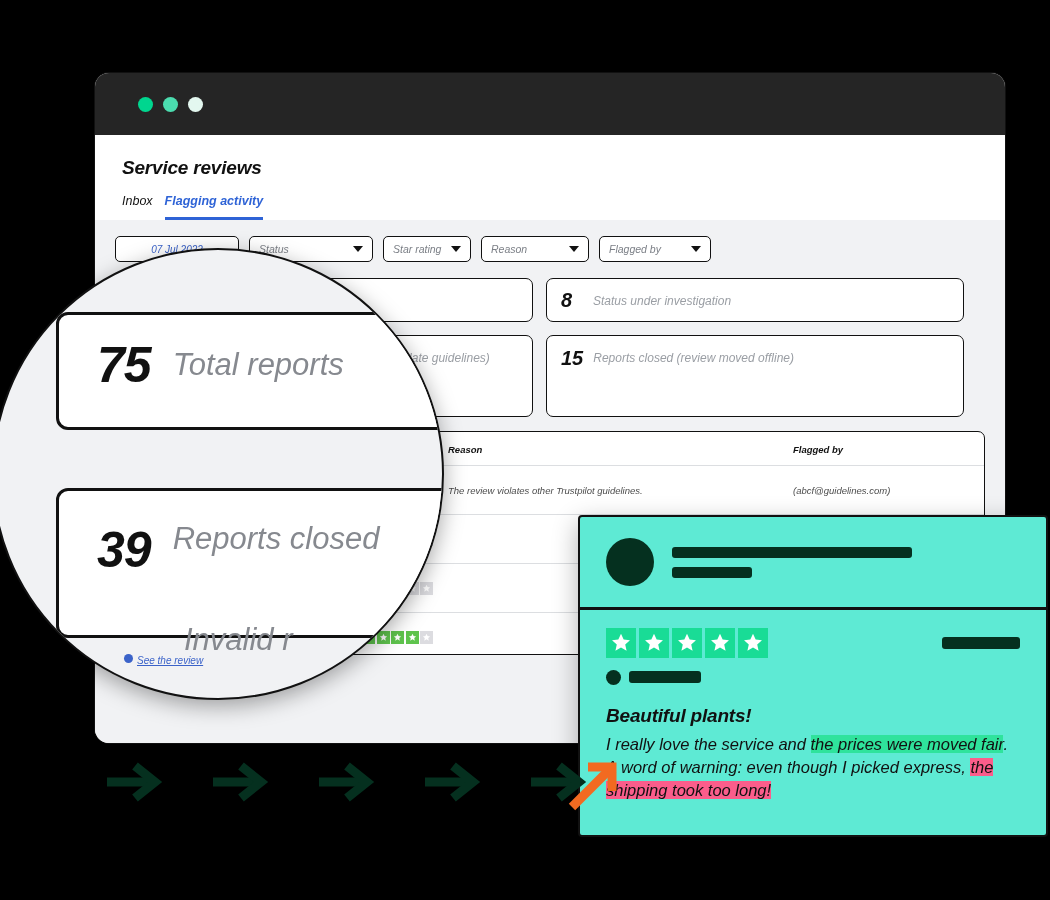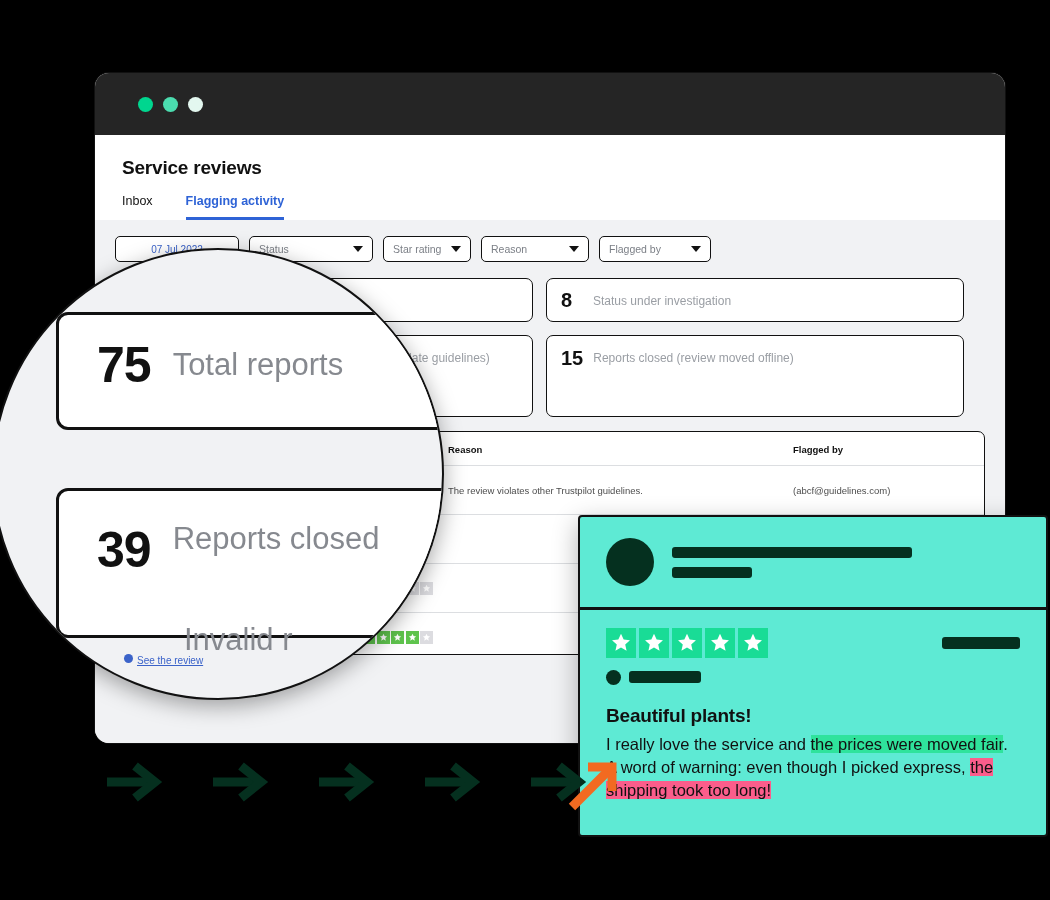--- a/index.html
+++ b/index.html
@@ -1,37 +1,37 @@
 <!DOCTYPE html>
 <html><head>
 <meta charset="utf-8">
 <style>
   html,body{margin:0;padding:0;}
   body{
     width:1050px;height:900px;background:#000;overflow:hidden;
     font-family:"Liberation Sans","DejaVu Sans",sans-serif;
     -webkit-font-smoothing:antialiased;
   }
-  .stage{position:relative;width:1050px;height:698px;}
+  .stage{position:relative;width:1050px;height:698px;font-style:italic;}
 
   
   .browser{
     position:absolute;left:95px;top:73px;width:910px;height:670px;
     background:#fff;border-radius:14px;overflow:hidden;
     box-shadow:0 0 0 1px #111;
   }
   .titlebar{height:62px;background:#252525;display:flex;align-items:center;padding-left:43px;}
   .dot{width:15px;height:15px;border-radius:50%;margin-right:10px;}
   .dot.d1{background:#00d68f;}
   .dot.d2{background:#4bdcaf;}
   .dot.d3{background:#e3f7ef;}
 
   .appbar{background:#fff;padding:22px 27px 0 27px;}
   .page-title{font-size:19px;font-weight:700;color:#111;letter-spacing:-.2px;}
-  .tabs{display:flex;gap:33px;margin-top:15px;}
+  .tabs{display:flex;gap:12px;margin-top:15px;}
   .tab{font-size:12.5px;color:#111;padding-bottom:9px;border-bottom:3px solid transparent;cursor:pointer;}
   .tab.active{color:#2e63d6;font-weight:700;border-bottom-color:#2e63d6;}
 
   .content{background:#f1f2f4;padding:16px 20px 0 20px;height:100%;}
 
   
   .filters{display:flex;gap:10px;margin-bottom:16px;}
   .filter{
     height:26px;border:1.6px solid #111;border-radius:5px;background:#fff;
     display:flex;align-items:center;padding:0 9px;font-size:10.5px;color:#7b7f86;

